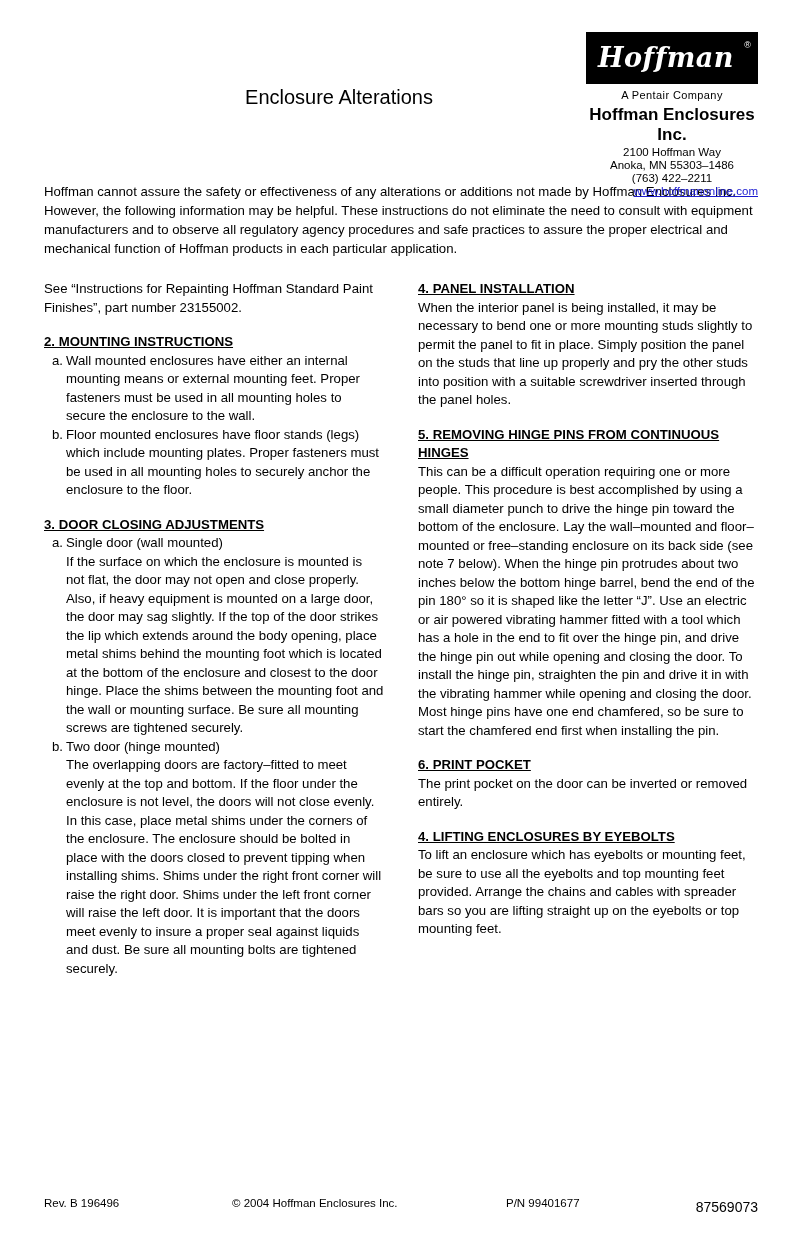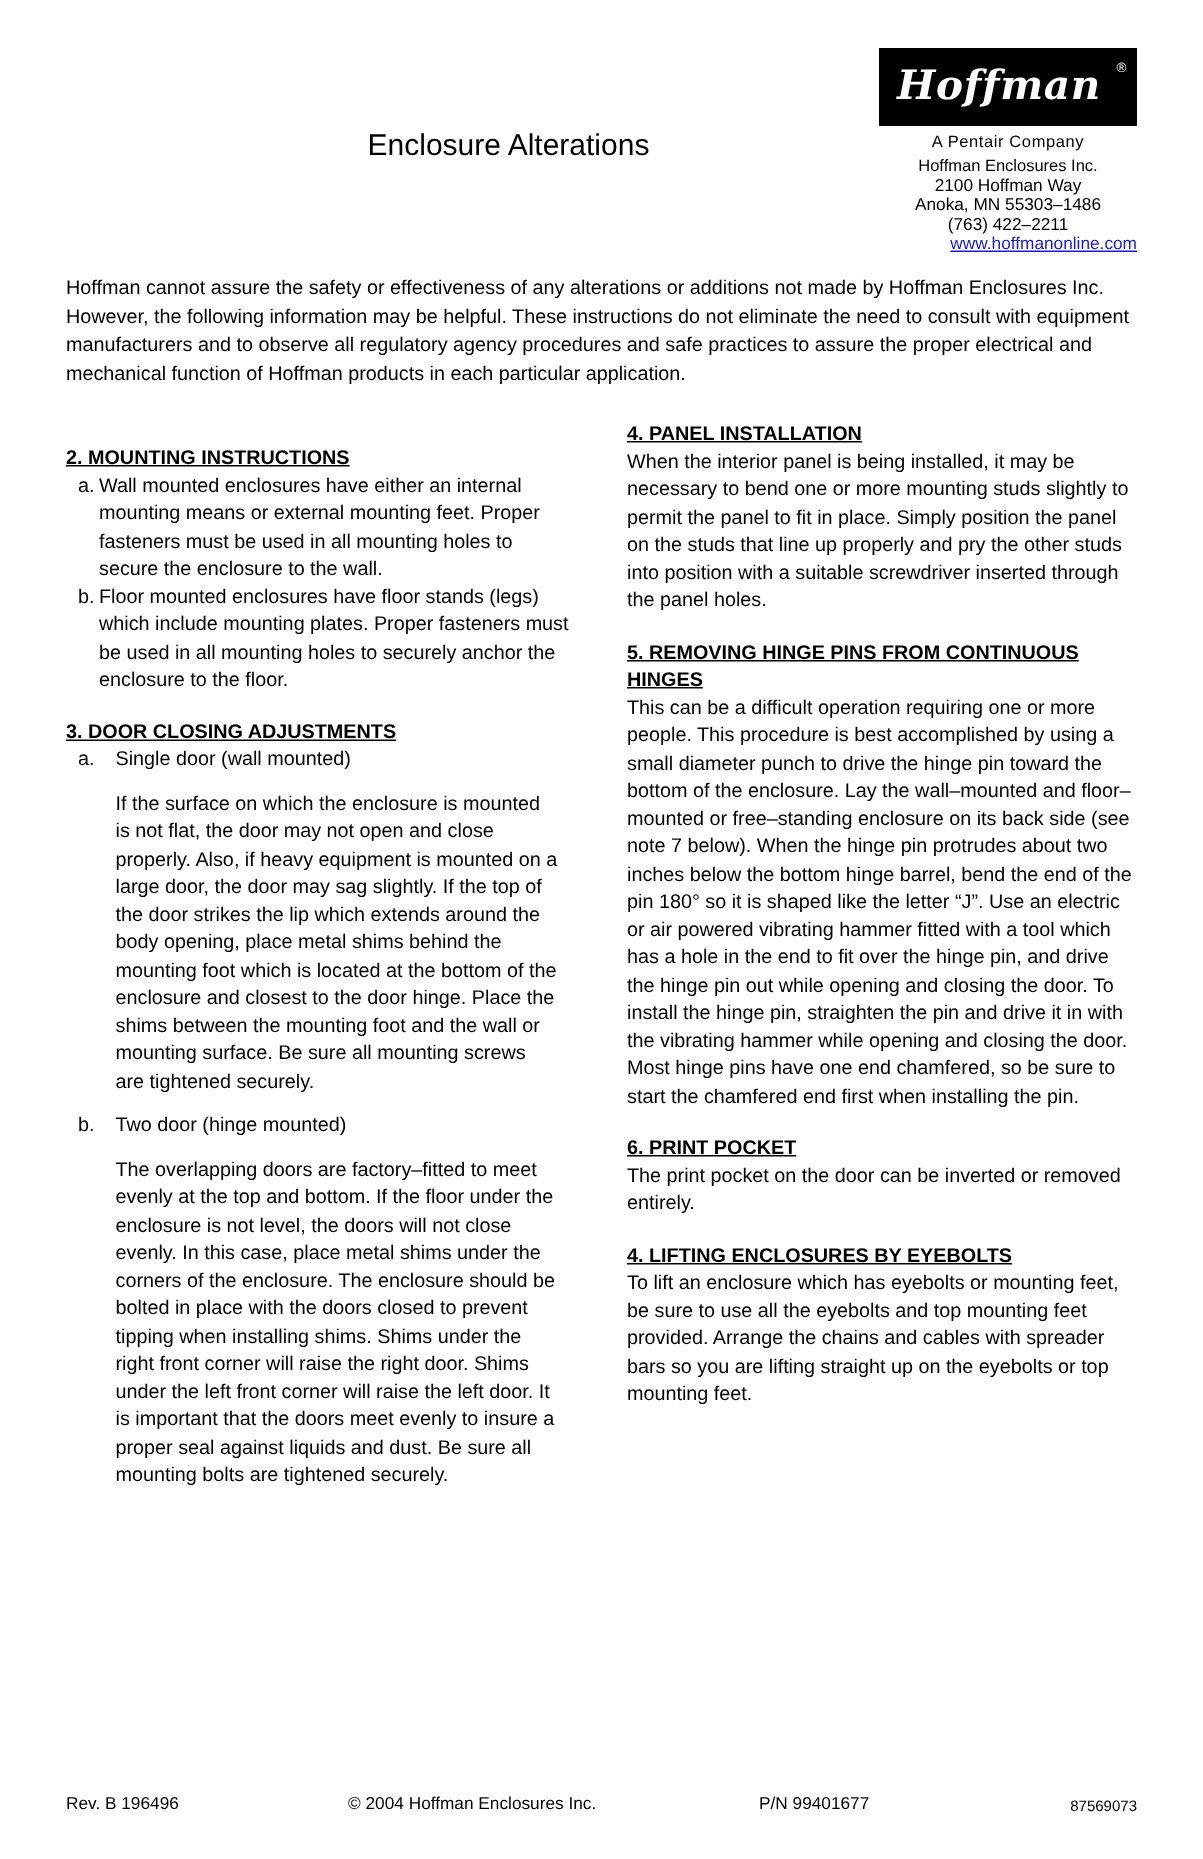--- a/index.html
+++ b/index.html
@@ -61,22 +61,22 @@
     font-size: 9px;
     font-family: "Liberation Sans", sans-serif;
   }
   .pentair {
     font-size: 11px;
     letter-spacing: 0.4px;
     margin-top: 5px;
     color: #000;
   }
   .addr-name {
-    font-size: 11px;
-    font-weight: normal;
+    font-size: 17px;
+    font-weight: bold;
     margin-top: 4px;
   }
   .addr-line {
     font-size: 11.5px;
     margin-top: 1px;
   }
   .addr-link {
     font-size: 11.5px;
     margin-top: 1px;
     color: #1a1ad0;
@@ -141,36 +141,36 @@
   .list-marker {
     width: 22px;
     flex: 0 0 22px;
     padding-left: 8px;
     box-sizing: border-box;
   }
   .list-text {
     flex: 1;
   }
   .sub-para {
-    margin: 11px;
+    margin: 0;
   }
 
   
   .footer {
     position: absolute;
     left: 44px;
     right: 44px;
     bottom: 26px;
     font-size: 11.5px;
     height: 16px;
   }
   .f-rev { position: absolute; left: 0; top: 0; }
   .f-copy { position: absolute; left: 188px; top: 0; }
   .f-pn { position: absolute; left: 462px; top: 0; }
-  .f-num { position: absolute; right: 0; top: 2px; font-size: 10px; text-align: center; }
+  .f-num { position: absolute; right: 0; top: 2px; font-size: 14px; text-align: center; }
 </style>
 </head>
 <body>
 
 <div class="page">
 
   <div class="header">
 
     <div class="logo-block">
       <div class="logo-box">
@@ -191,20 +191,21 @@
   </div>
 
   <div class="intro">
     <p>Hoffman cannot assure the safety or effectiveness of any alterations or additions not made by Hoffman Enclosures Inc.  However, the following information may be helpful.  These instructions do not eliminate the need to consult with equipment manufacturers and to observe all regulatory agency procedures and safe practices to assure the proper electrical and mechanical function of Hoffman products in each particular application.</p>
   </div>
 
   <div class="columns">
 
     <div class="col">
 
+      <p class="sec-body">See “Instructions for Repainting Hoffman Standard Paint Finishes”, part number 23155002.</p>
 
       <div class="sec-head">2.  MOUNTING INSTRUCTIONS</div>
       <ul class="list">
         <li class="list-item">
           <span class="list-marker">a.</span>
           <span class="list-text">Wall mounted enclosures have either an internal mounting means or external mounting feet.  Proper fasteners must be used in all mounting holes to secure the enclosure to the wall.</span>
         </li>
         <li class="list-item">
           <span class="list-marker">b.</span>
           <span class="list-text">Floor mounted enclosures have floor stands (legs) which include mounting plates.  Proper fasteners must be used in all mounting holes to securely anchor the enclosure to the floor.</span>

